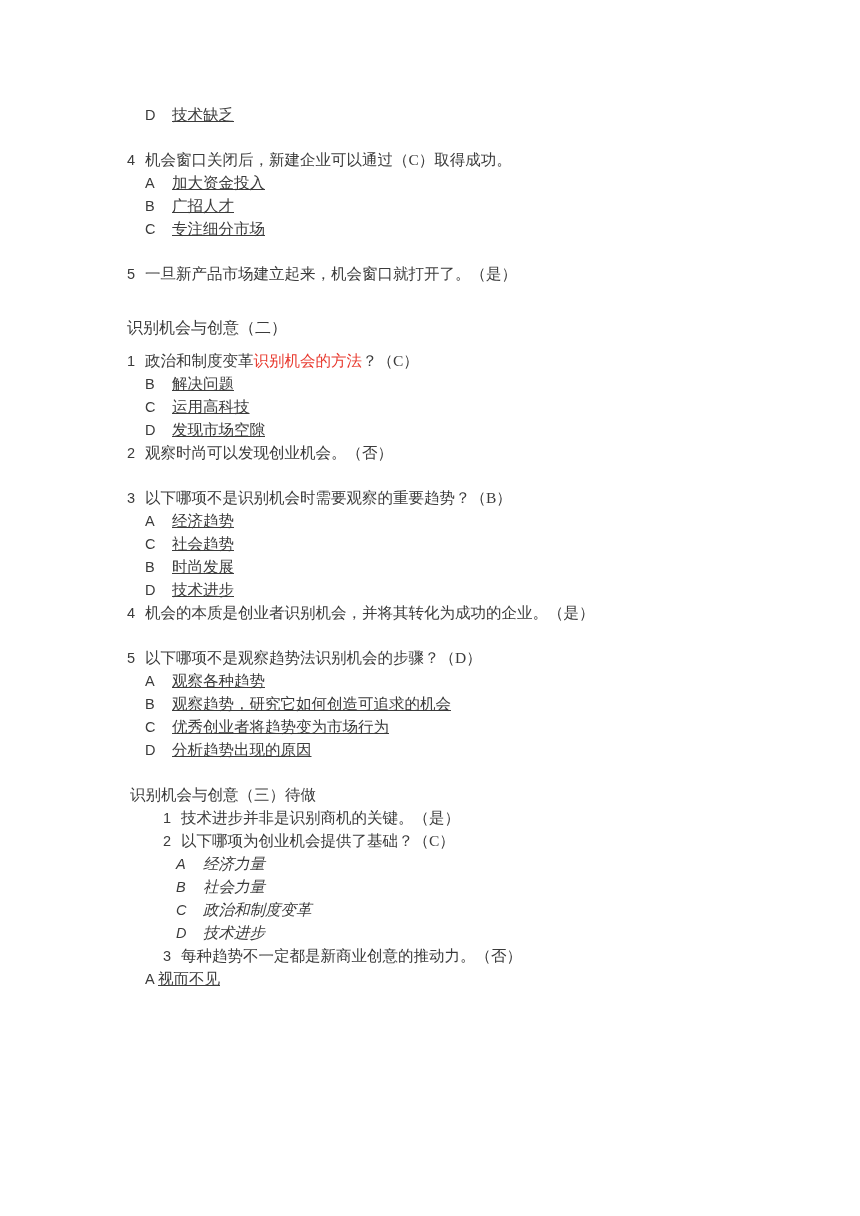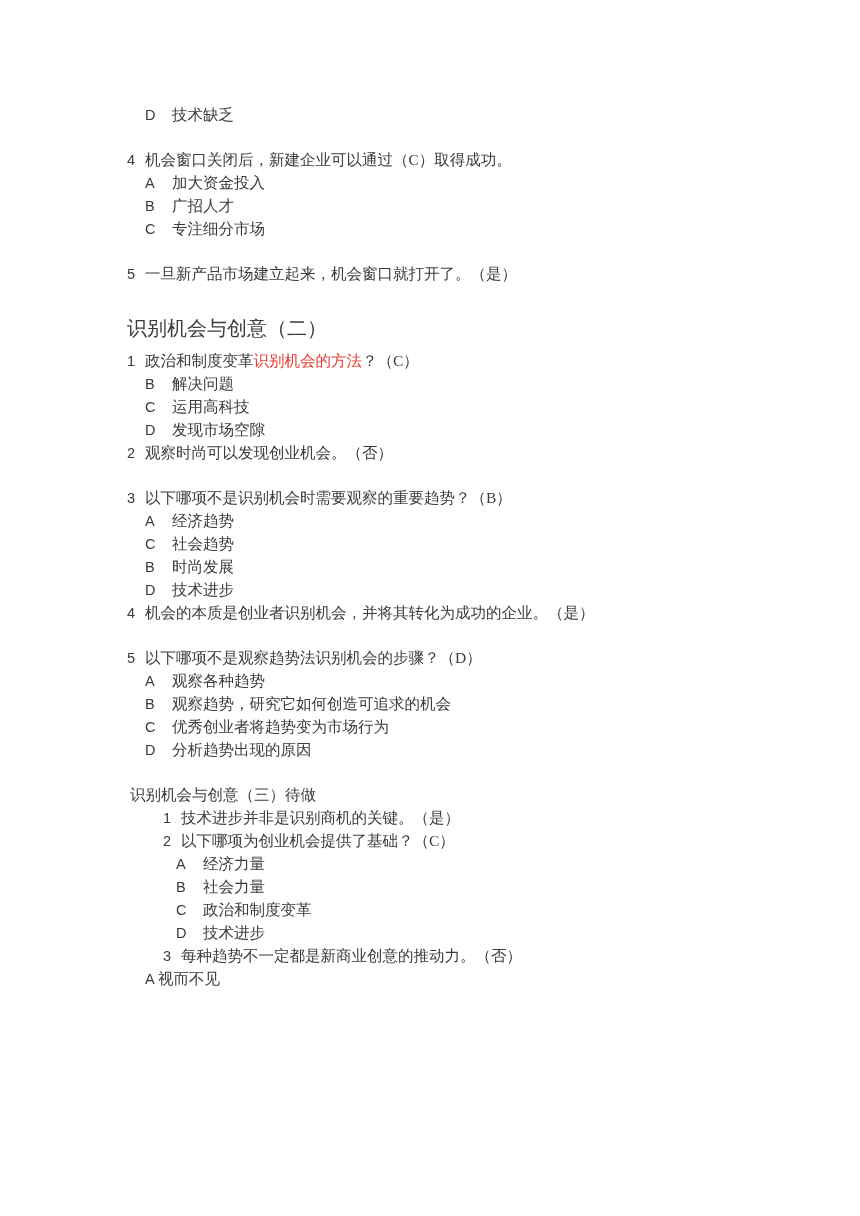--- a/index.html
+++ b/index.html
@@ -18,26 +18,26 @@
   .line { line-height: 23px; height: 23px; white-space: nowrap; }
   .spacer { height: 22px; }
   .num {
     display: inline-block; min-width: 18px;
     font-family: "Liberation Sans", sans-serif; font-size: 14.5px;
   }
   .letter {
     display: inline-block; min-width: 27px;
     font-family: "Liberation Sans", sans-serif; font-size: 14.5px;
   }
-  .opt.i1 { padding-left: 18px; }
-  .opt.i2 { padding-left: 49px; }
+  .opt.i1 { padding-left: 18px; text-decoration: underline; }
+  .opt.i2 { padding-left: 49px; font-style: italic; }
   .q.i1   { padding-left: 36px; }
   .opt.tight .letter { min-width: 13px; }
   .red { color: var(--hl, #e8392e); }
-  .h1 { font-size: 20px; line-height: 30px; margin: 6px 0; white-space: nowrap; }
+  .h1 { font-size: 16px; line-height: 30px; margin: 6px 0; white-space: nowrap; }
   .h1.center { margin-left: -127px; width: 860px; text-align: center; }
   .sub { padding-left: 3px; }
 </style>
 </head>
 <body>
 
 <div class="page">
     <div class="line opt i1"><span class="letter">D</span><span>技术缺乏</span></div>
     <div class="spacer"></div>
     <div class="line q"><span class="num">4</span><span>机会窗口关闭后，新建企业可以通过（C）取得成功。</span></div>

